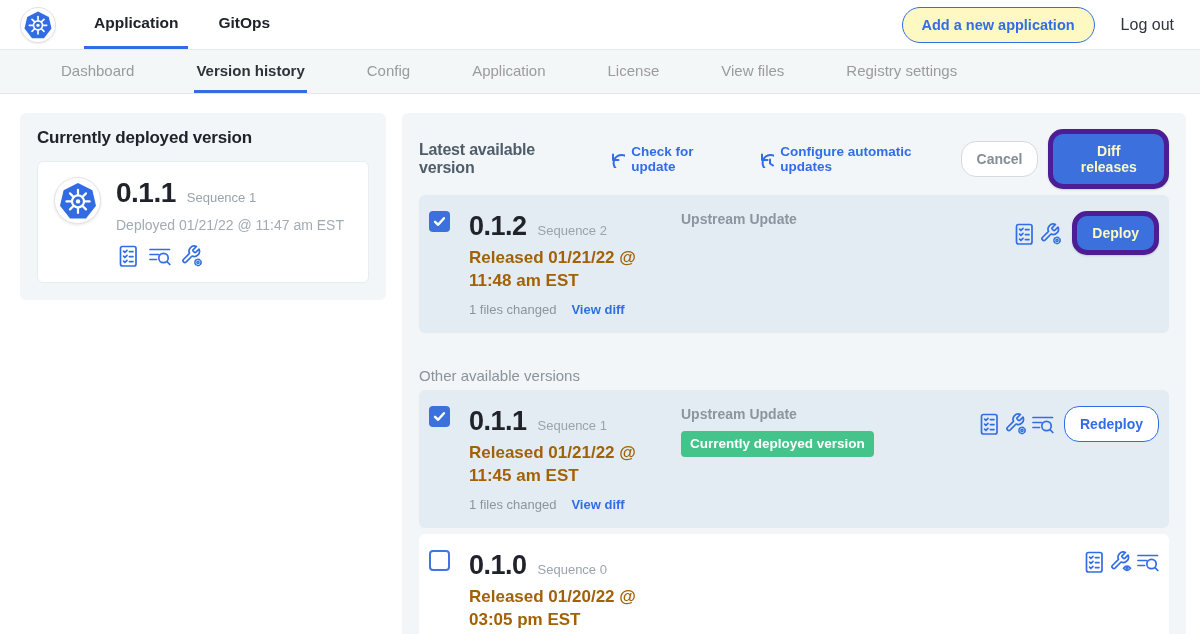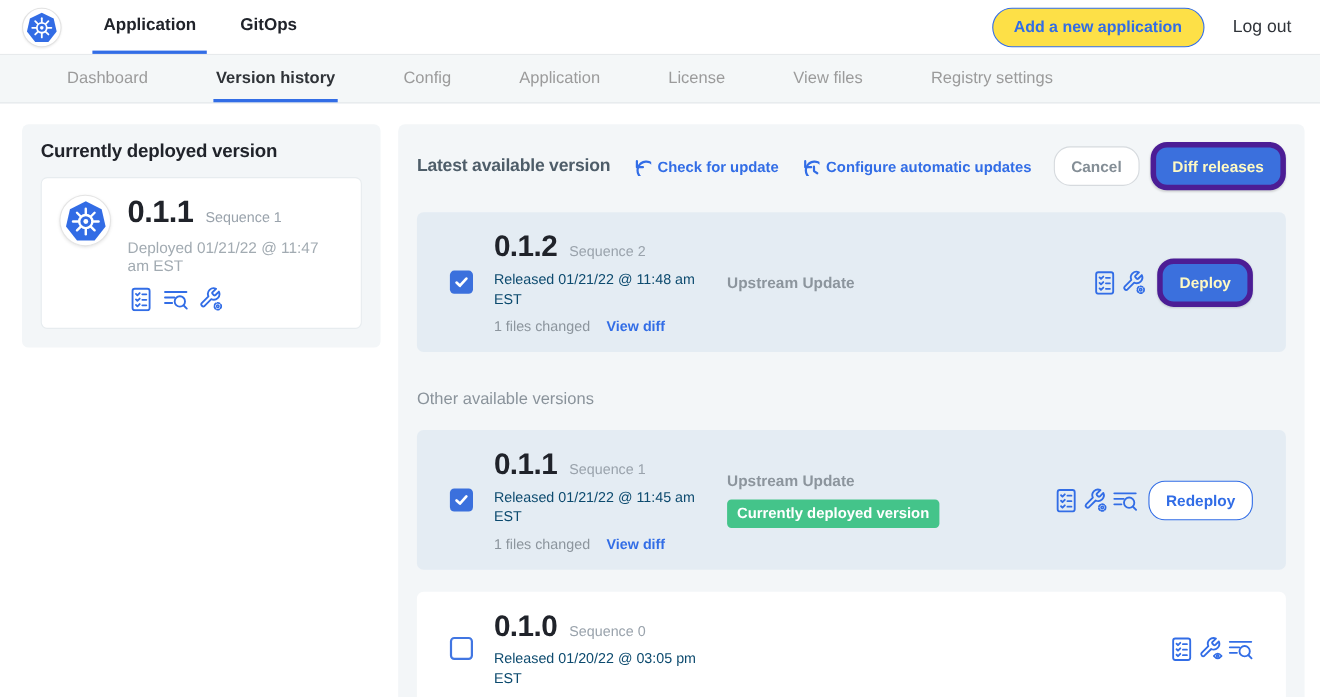--- a/index.html
+++ b/index.html
@@ -5,21 +5,21 @@
   * { margin:0; padding:0; box-sizing:border-box; }
   html,body { width:1200px; height:634px; background:#fff; font-family:"Liberation Sans", sans-serif; overflow:hidden; }
 
   
   .top-nav { height:50px; display:flex; align-items:stretch; background:#fff; border-bottom:1px solid #e7eaec; padding:0 26px 0 20px; }
   .logo-circle { width:36px; height:36px; border-radius:50%; background:#fff; border:1px solid #e2e2e2; display:flex; align-items:center; justify-content:center; align-self:center; box-shadow:0 1px 2px rgba(0,0,0,.08); }
   .top-tabs { display:flex; margin-left:28px; gap:20px; }
   .top-tab { display:flex; align-items:center; padding:0 10px; font-size:15.5px; font-weight:bold; color:#20232a; cursor:pointer; border-bottom:3px solid transparent; }
   .top-tab.active { border-bottom-color:#326de6; }
   .top-right { margin-left:auto; display:flex; align-items:center; gap:26px; }
-  .pill-btn { background:#fde047; border:1px solid #326de6; color:#326de6; font-weight:bold; font-size:14.5px; padding:9px 19px; border-radius:20px; cursor:pointer; font-family:inherit; }
+  .pill-btn { background:#fef9c3; border:1px solid #326de6; color:#326de6; font-weight:bold; font-size:14.5px; padding:9px 19px; border-radius:20px; cursor:pointer; font-family:inherit; }
   .logout { font-size:16px; color:#30343a; cursor:pointer; }
 
   
   .subnav { height:44px; background:#f4f7f8; border-bottom:1px solid #e3e7ea; display:flex; align-items:stretch; padding-left:59px; gap:58px; }
   .subnav-tab { display:flex; align-items:center; font-size:15px; color:#9b9b9b; cursor:pointer; border-bottom:3px solid transparent; padding:0 2px; }
   .subnav-tab.active { color:#2f3338; font-weight:bold; border-bottom-color:#326de6; }
 
   
   main { display:flex; gap:16px; padding:19px 14px 0 20px; align-items:flex-start; }
   .left-card { width:410px; background:#f3f6f8; border-radius:6px; padding:15px 17px 17px; }
@@ -36,29 +36,29 @@
   .right-panel { flex:1; background:#f3f6f8; border-radius:6px; padding:16px 17px; min-height:503px; }
   .panel-head { display:flex; align-items:center; }
   .panel-head h2 { font-size:16px; color:#4e5d69; letter-spacing:-.2px; }
   .head-link { display:flex; align-items:center; gap:6px; color:#326de6; font-size:13.5px; font-weight:bold; cursor:pointer; margin-left:20px; text-decoration:none; }
   .spacer { flex:1; }
   .btn { font-family:inherit; font-size:14px; font-weight:bold; border-radius:15px; padding:9px 15px; cursor:pointer; }
   .btn-secondary { background:#fff; border:1px solid #d6dade; color:#848e96; }
   .btn-primary { background:#3b70dd; border:5px solid #4c1d95; color:#fef9c3; box-shadow:0 1px 2px rgba(0,0,0,.15); }
   .btn-outline { background:#fff; border:1px solid #326de6; color:#326de6; }
 
-  .vrow { display:flex; align-items:center; border-radius:6px; padding:16px 30px; margin-top:20px; }
+  .vrow { display:flex; align-items:flex-start; border-radius:6px; padding:16px 10px; margin-top:6px; }
   .vrow.selected { background:#e4ecf3; }
   .vrow.plain { background:#fff; }
   .checkbox { width:21px; height:21px; border-radius:4px; flex:none; cursor:pointer; display:flex; align-items:center; justify-content:center; }
   .checkbox.checked { background:#3b70dd; }
   .checkbox.unchecked { background:#fff; border:2px solid #4176e2; }
   .v-info { margin-left:19px; width:212px; flex:none; }
   .v-info .ver-big { font-size:27px; }
-  .released { margin-top:5px; font-size:13px; font-weight:normal; color:#0c4a6e; width:196px; line-height:1.35; }
+  .released { margin-top:5px; font-size:17px; font-weight:bold; color:#a16207; width:196px; line-height:1.35; }
   .files { margin-top:9px; font-size:13px; color:#8c959d; }
   .viewdiff { color:#326de6; font-weight:bold; margin-left:15px; cursor:pointer; text-decoration:none; }
   .v-source { width:296px; flex:none; }
   .source-label { font-size:14px; font-weight:bold; color:#8c959d; }
   .badge { display:inline-block; margin-top:9px; padding:5px 9px 6px; border-radius:4px; color:#fff; font-size:13.5px; font-weight:bold; }
   .badge.green { background:#44c48a; }
   .badge.gray { background:#b3bec6; }
   .v-actions { margin-left:auto; display:flex; align-items:center; gap:4px; }
   .v-actions .btn { margin-left:6px; }
 

